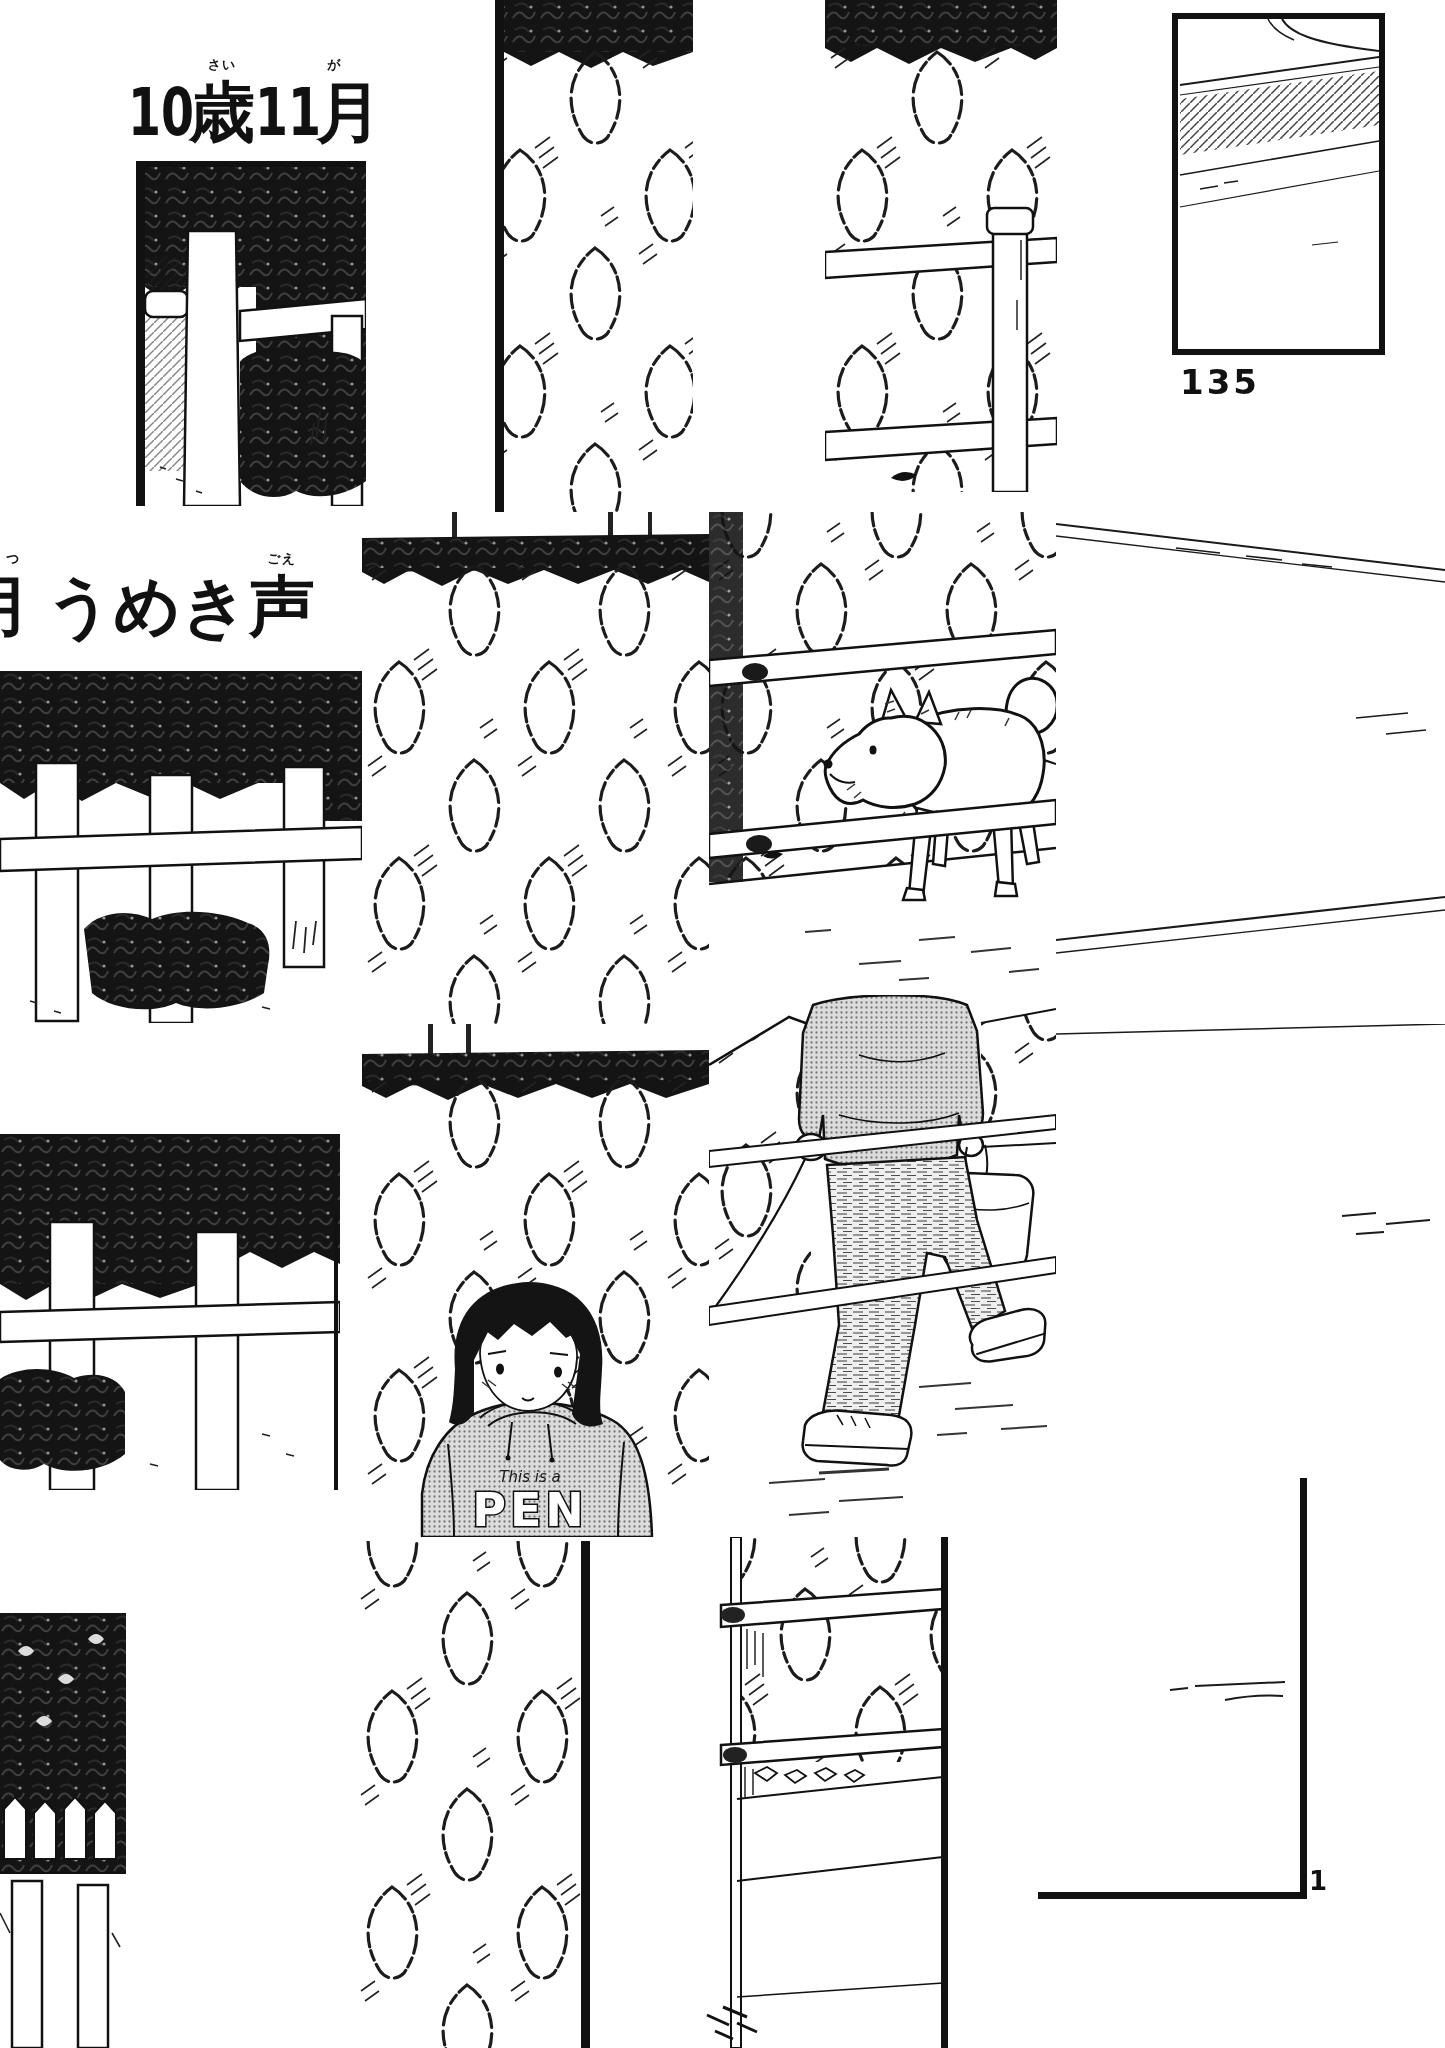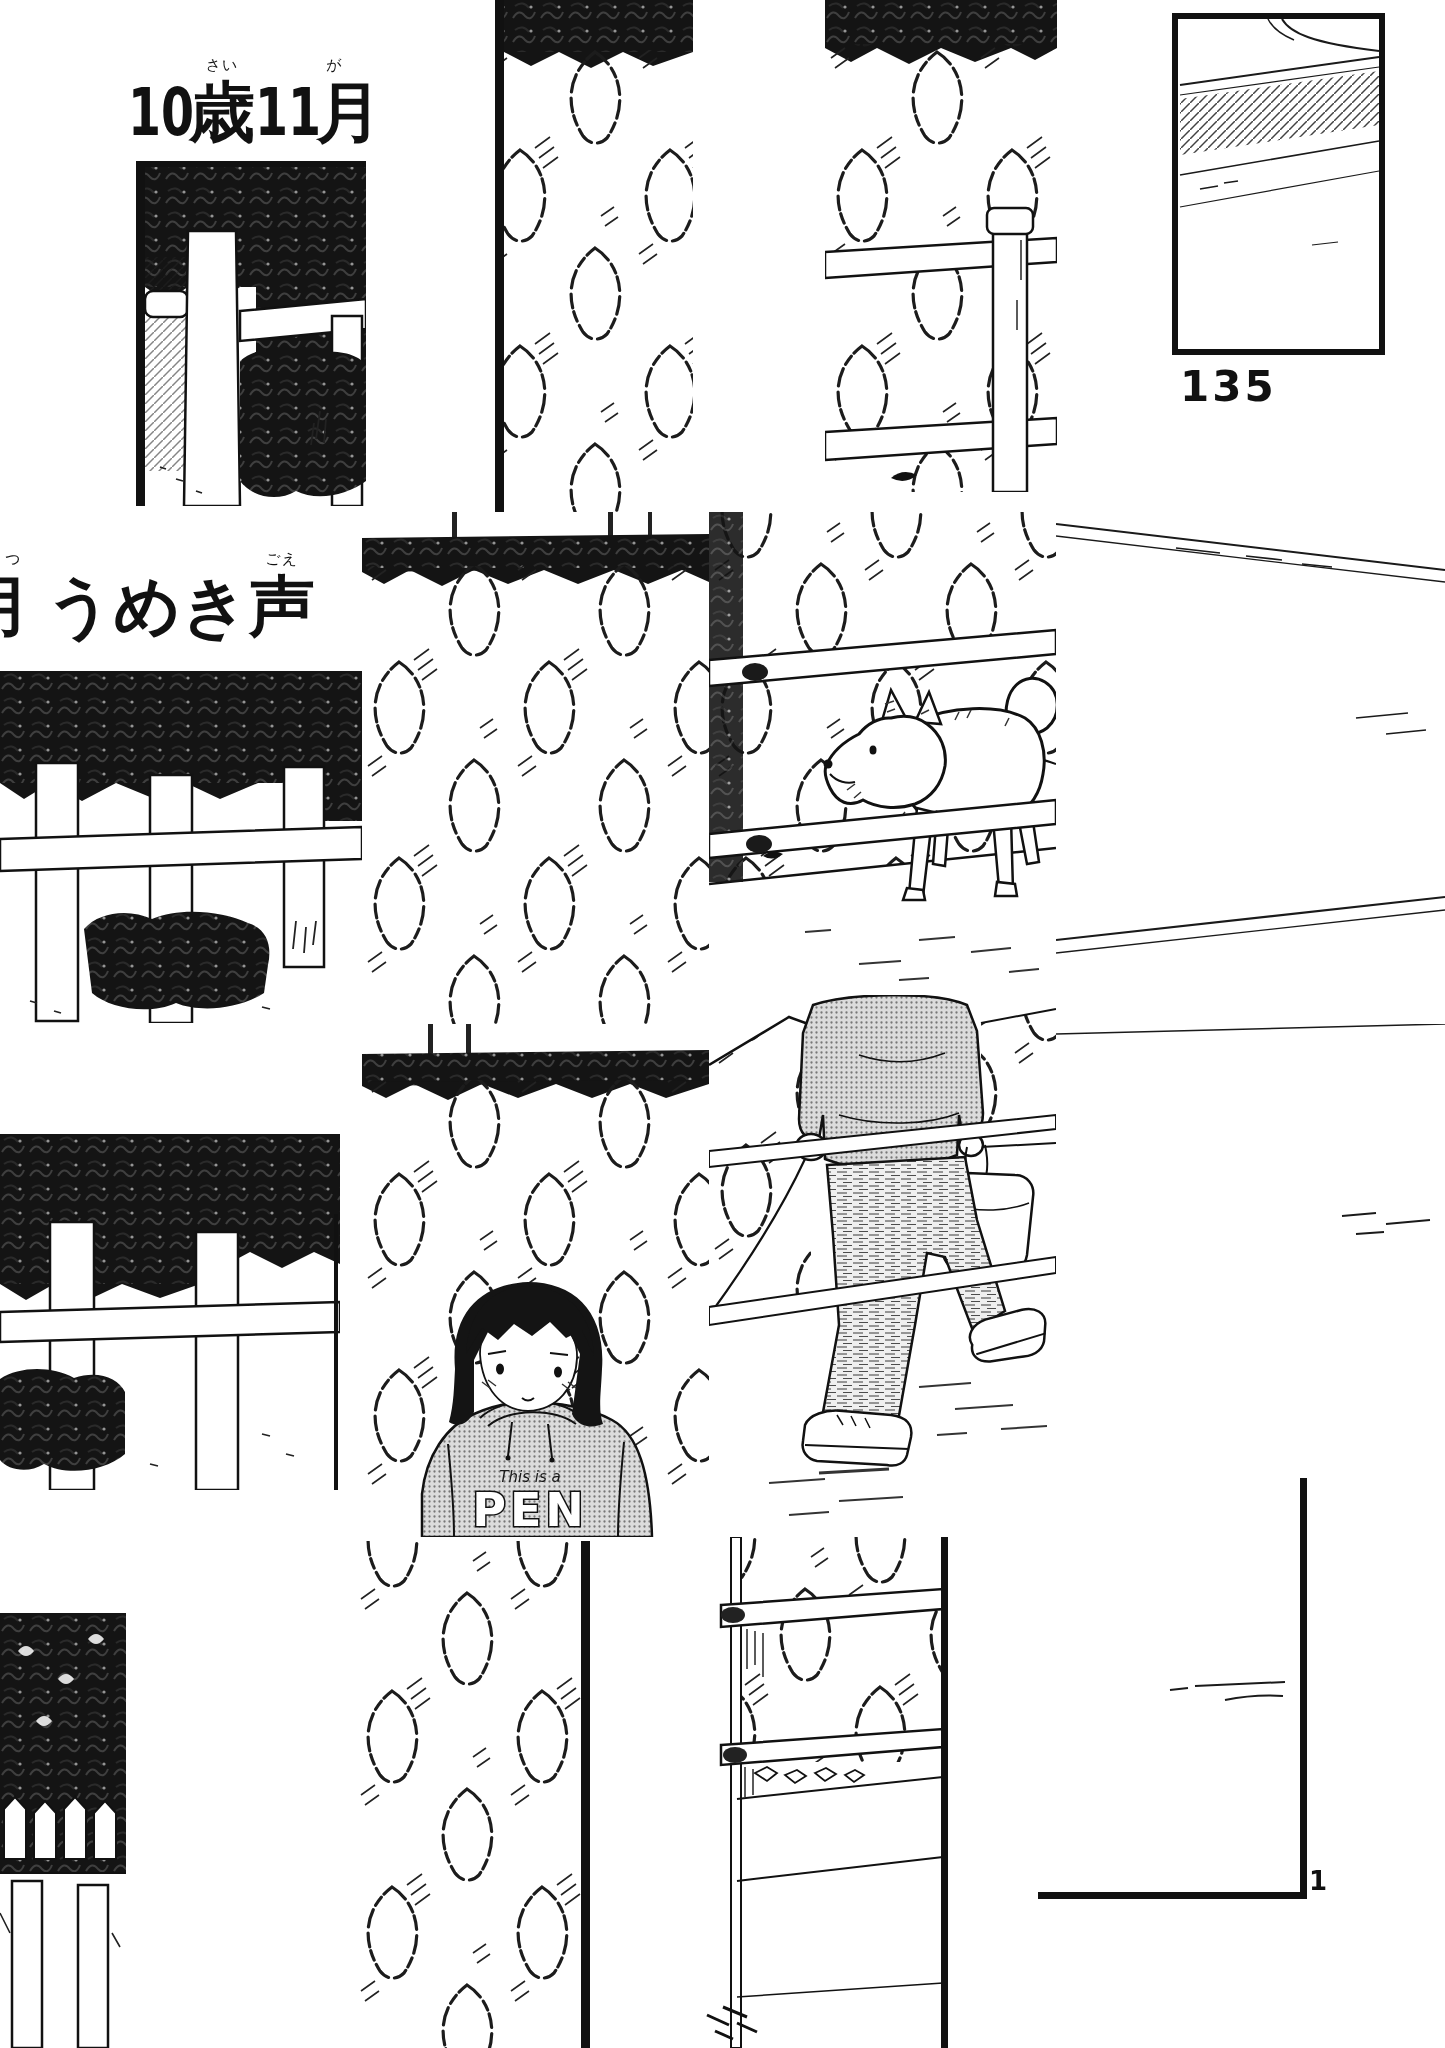--- a/index.html
+++ b/index.html
@@ -4,27 +4,27 @@
 <style>
   html,body{margin:0;padding:0;background:#ffffff}
   #stage{position:relative;width:1445px;height:2048px;background:#fff;overflow:hidden;
          font-family:"DejaVu Sans",sans-serif;color:#111}
   .abs{position:absolute}
   .cap{position:absolute;font-weight:bold;color:#111;white-space:nowrap;overflow:hidden;line-height:1}
   .cap-age{left:128px;top:54px;width:248px;height:110px;padding-top:26px;font-size:66px}
   .cap-groan{left:0px;top:546px;width:348px;height:128px;padding-top:28px;font-size:66px}
   .seg{position:relative;display:inline-block;line-height:1}
   .furi{position:absolute;top:-22px;left:50%;transform:translateX(-50%);
-        font-size:15px;font-weight:normal;letter-spacing:1px;line-height:1}
+        font-size:13px;font-weight:bold;letter-spacing:1px;line-height:1}
   .numwrap{display:inline-block;width:61px;white-space:nowrap;vertical-align:baseline}
   .numin{display:inline-block;transform:scaleX(.72);transform-origin:left center}
   .cut-kanji{margin-left:-34px}
   .furi-left{left:28%}
   .pn{position:absolute;font-weight:800;color:#111}
-  .pn-135{left:1180px;top:362px;font-size:42px;letter-spacing:3px}
+  .pn-135{left:1180px;top:362px;font-size:34px;letter-spacing:3px}
   .pn-1{left:1309px;top:1866px;font-size:26px}
   .border-v{position:absolute;background:#111}
   .border-h{position:absolute;background:#111}
   svg{display:block}
 </style>
 </head>
 <body>
 
 <div id="stage">
 

